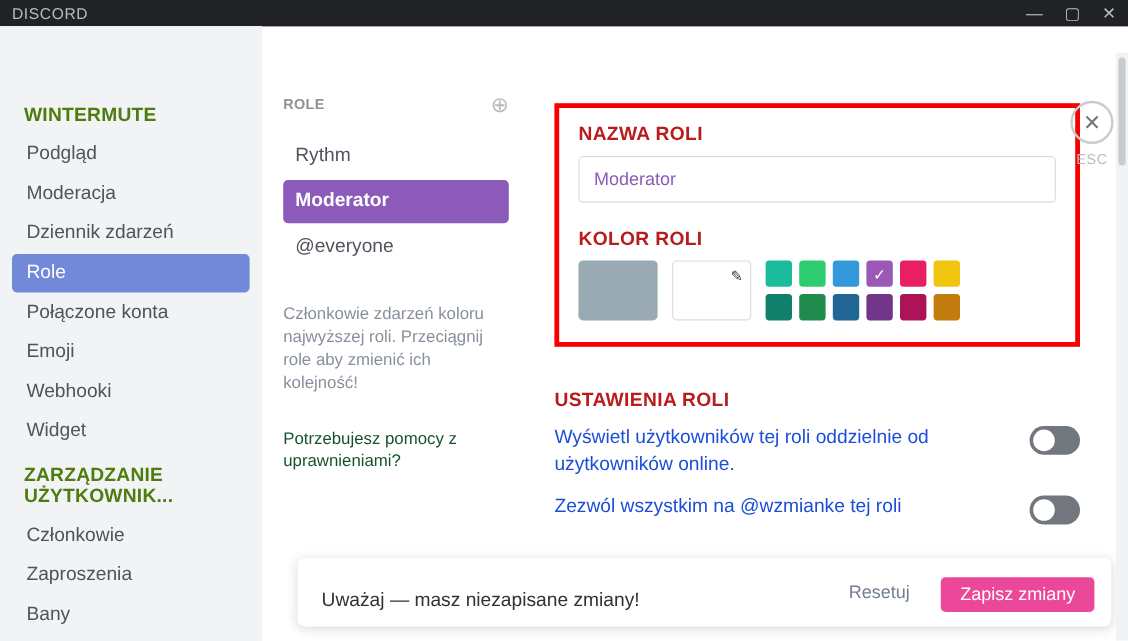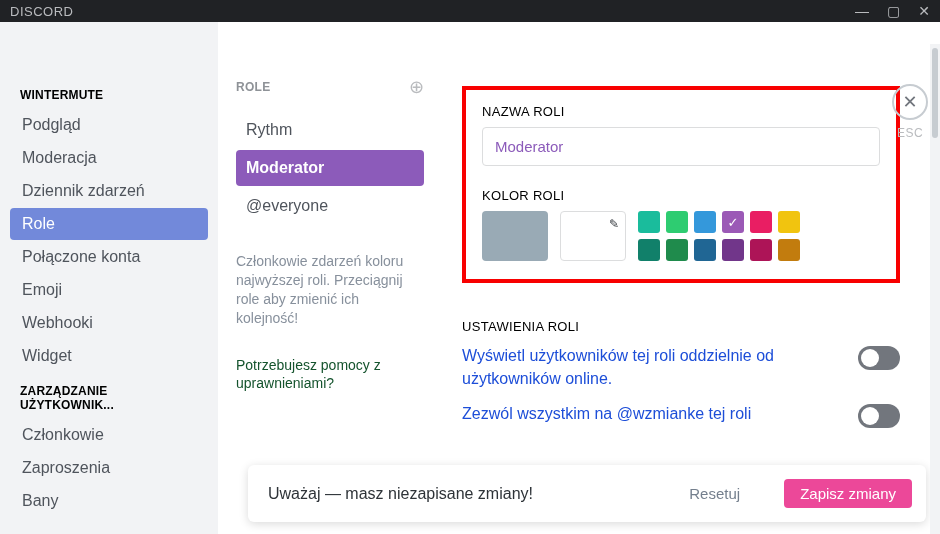--- a/index.html
+++ b/index.html
@@ -6,36 +6,36 @@
     body { background: #fff; width: 940px; height: 534px; overflow: hidden; display: flex; flex-direction: column; }
 
     .titlebar { background: #202225; height: 22px; display: flex; align-items: center; justify-content: space-between; padding: 0 10px; }
     .titlebar-brand { color: #b9bbbe; font-size: 13px; font-weight: 400; letter-spacing: .5px; }
     .titlebar-controls { display: flex; gap: 18px; color: #b9bbbe; font-size: 14px; }
     .titlebar-controls span { cursor: default; }
 
     .app { display: flex; flex: 1; min-height: 0; position: relative; }
 
     .sidebar { width: 218px; background: #f2f3f5; padding: 54px 10px 10px 10px; overflow-y: auto; }
-    .sidebar-heading { color: #000000; font-size: 12px; font-weight: 700; letter-spacing: .2px; padding: 6px 10px; text-transform: none; margin-top: 6px; }
+    .sidebar-heading { color: #4d7c0f; font-size: 16px; font-weight: 700; letter-spacing: .2px; padding: 6px 10px; text-transform: none; margin-top: 6px; }
     .sidebar-item { color: #4f545c; font-size: 16px; padding: 7px 12px; border-radius: 4px; margin: 1px 0; cursor: pointer; }
     .sidebar-item.active { background: #7289da; color: #fff; }
 
     .roles-col { width: 224px; padding: 54px 18px 10px 18px; position: relative; }
     .roles-header { display: flex; justify-content: space-between; align-items: center; margin-bottom: 14px; }
     .roles-header-label { color: #8e9297; font-size: 12px; font-weight: 700; letter-spacing: .3px; }
     .add-icon { color: #b9bbbe; font-size: 18px; cursor: pointer; }
     .role-item { font-size: 16px; padding: 9px 10px; border-radius: 4px; margin-bottom: 2px; cursor: pointer; color: #4f545c; }
     .role-item.selected { background: #8c5bba; color: #fff; font-weight: 600; }
     .roles-note { color: #87909c; font-size: 14px; line-height: 1.35; margin-top: 28px; }
     .roles-help { color: #14532d; font-size: 14px; margin-top: 28px; line-height: 1.35; cursor: pointer; }
 
     .main { flex: 1; padding: 54px 40px 10px 20px; position: relative; overflow: hidden; }
     .highlight-box { border: 4px solid #f80000; padding: 14px 16px 18px 16px; margin-top: 10px; }
-    .sect-label { color: #000000; font-size: 13px; font-weight: 400; letter-spacing: .3px; margin-bottom: 8px; }
+    .sect-label { color: #b91c1c; font-size: 16px; font-weight: 700; letter-spacing: .3px; margin-bottom: 8px; }
     .role-name-input { width: 100%; border: 1px solid #dcddde; border-radius: 4px; padding: 10px 12px; font-size: 15px; color: #8c5bba; outline: none; }
     .color-label { margin-top: 22px; }
     .color-row { display: flex; gap: 12px; }
     .big-swatch { width: 66px; height: 50px; border-radius: 4px; cursor: pointer; }
     .big-default { background: #99aab5; }
     .big-custom { background: #fff; border: 1px solid #dcddde; position: relative; }
     .pencil { position: absolute; top: 5px; right: 6px; font-size: 12px; color: #2e3338; }
     .small-grid { display: flex; flex-direction: column; gap: 6px; }
     .small-row { display: flex; gap: 6px; }
     .sw { width: 22px; height: 22px; border-radius: 3px; cursor: pointer; display: flex; align-items: center; justify-content: center; color: #fff; font-size: 13px; }
@@ -43,21 +43,21 @@
     .settings-sect { margin-top: 36px; }
     .setting-row { display: flex; align-items: flex-start; justify-content: space-between; gap: 24px; margin-top: 10px; }
     .setting-text { color: #1d4ed8; font-size: 16px; line-height: 1.45; flex: 1; }
     .toggle { width: 42px; height: 24px; background: #72767d; border-radius: 14px; position: relative; cursor: pointer; flex-shrink: 0; margin-top: 2px; }
     .toggle::after { content: ""; width: 18px; height: 18px; background: #fff; border-radius: 50%; position: absolute; top: 3px; left: 3px; }
 
     .esc-group { position: absolute; top: 62px; right: 12px; display: flex; flex-direction: column; align-items: center; gap: 6px; }
     .esc-circle { width: 36px; height: 36px; border: 2px solid #c7ccd1; border-radius: 50%; display: flex; align-items: center; justify-content: center; color: #72767d; font-size: 18px; cursor: pointer; }
     .esc-label { color: #b9bbbe; font-size: 12px; letter-spacing: .5px; }
 
-    .save-toast { position: absolute; left: 248px; right: 14px; bottom: 12px; background: #fff; border-radius: 6px; box-shadow: 0 2px 10px rgba(0,0,0,.15); display: flex; align-items: center; padding: 12px 14px 12px 20px; gap: 32px; }
+    .save-toast { position: absolute; left: 248px; right: 14px; bottom: 12px; background: #fff; border-radius: 6px; box-shadow: 0 2px 10px rgba(0,0,0,.15); display: flex; align-items: flex-end; padding: 12px 14px 12px 20px; gap: 14px; }
     .toast-text { flex: 1; color: #2e3338; font-size: 16px; }
     .toast-reset { color: #747f8d; font-size: 15px; cursor: pointer; padding: 8px 12px; }
     .toast-save { background: #ec4899; color: #fff; font-size: 15px; font-weight: 500; padding: 6px 16px; border: none; border-radius: 4px; cursor: pointer; }
 
     .scrollbar-right { position: absolute; right: 0; top: 22px; bottom: 0; width: 10px; background: #f2f3f5; }
     .scrollbar-thumb { position: absolute; left: 2px; width: 6px; top: 4px; height: 90px; background: #c7ccd1; border-radius: 3px; }
   </style>
 </head>
 <body>
 

